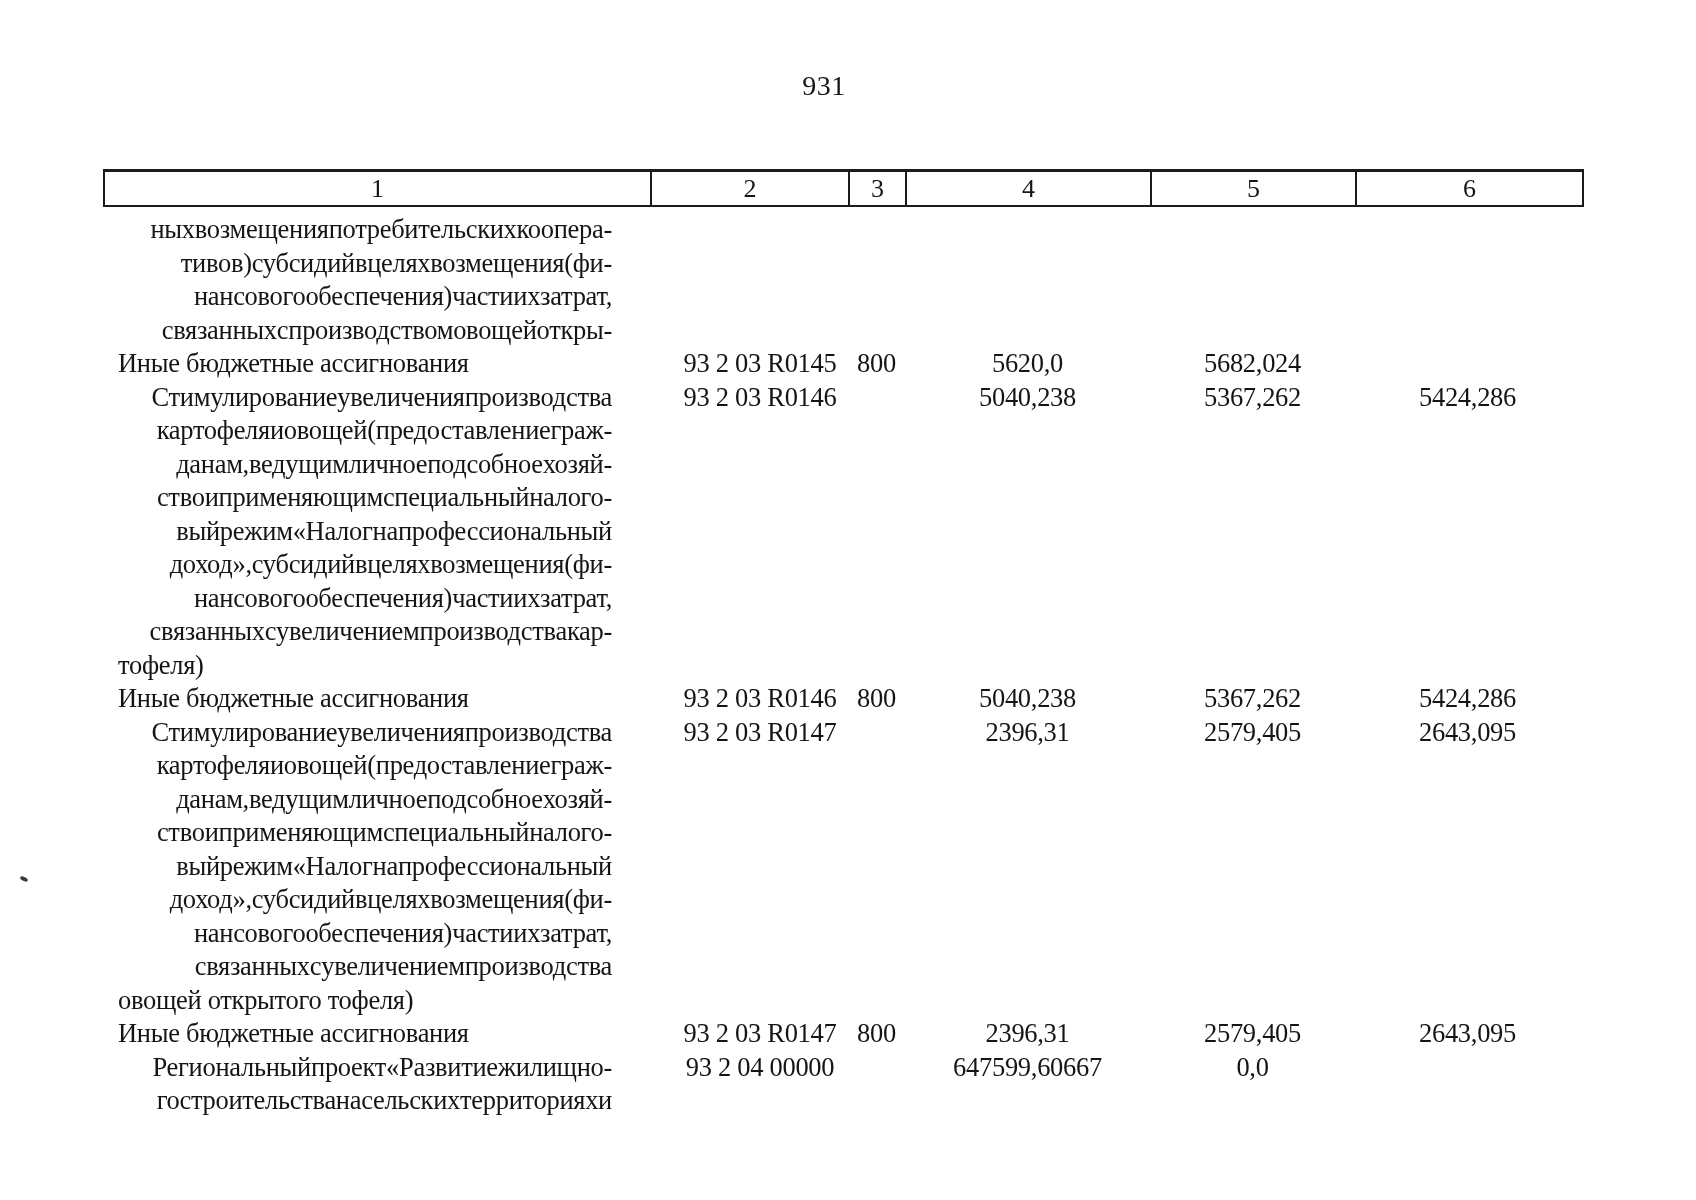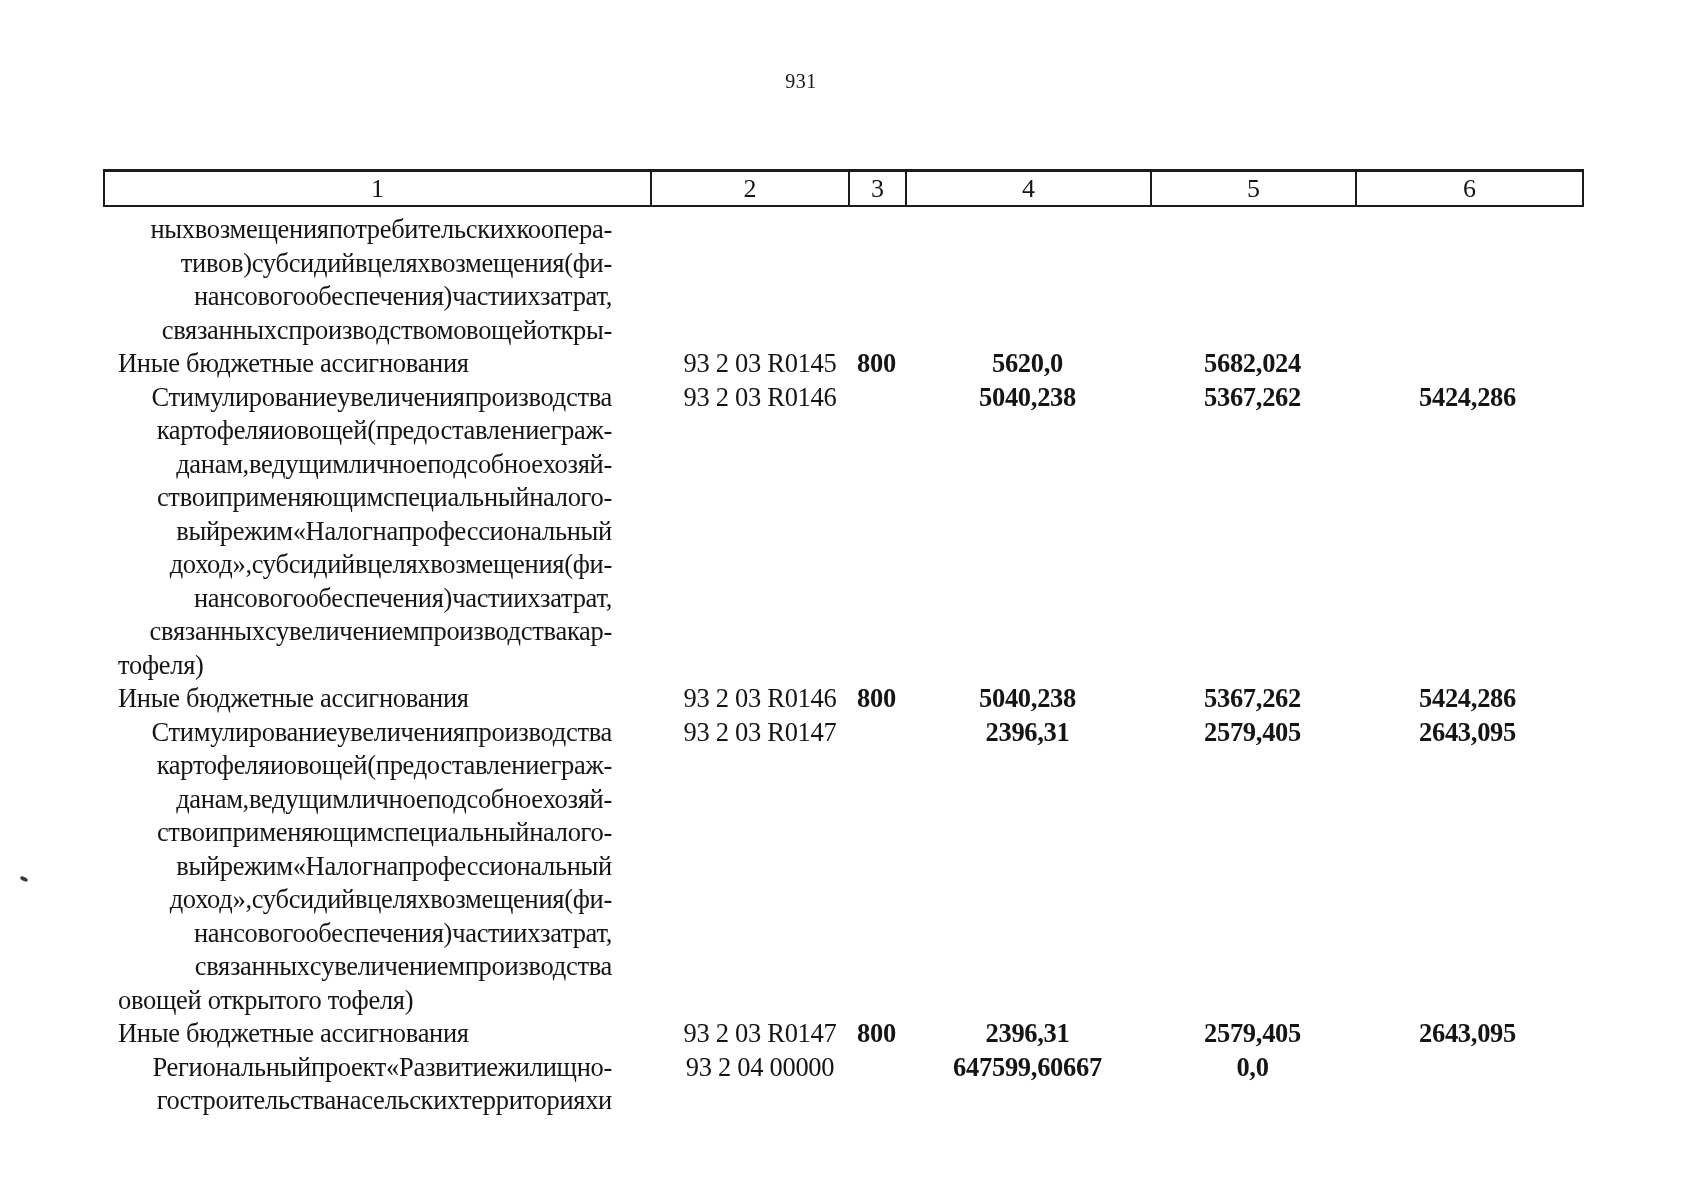--- a/index.html
+++ b/index.html
@@ -4,22 +4,22 @@
 <style>
   * { margin: 0; padding: 0; box-sizing: border-box; }
   html, body { background: #ffffff; }
   body {
     width: 1696px; height: 1200px;
     position: relative; overflow: hidden;
     font-family: "Liberation Serif", serif;
     color: #151515;
   }
   .page-number {
-    position: absolute; top: 70px; left: 758px; width: 86px;
-    text-align: center; font-size: 20px; letter-spacing: 0.5px;
+    position: absolute; top: 70px; left: 781px; width: 86px;
+    text-align: center; font-size: 28px; letter-spacing: 0.5px;
   }
   
   .thead {
     position: absolute; left: 103px; top: 169px; height: 38px;
     display: flex; border: 2px solid #1b1b1b; border-top-width: 3px;
     background: #fff;
   }
   .thead .hc {
     border-right: 2px solid #1b1b1b;
     display: flex; align-items: center; justify-content: center;
@@ -33,21 +33,21 @@
   }
   .trow {
     display: grid;
     grid-template-columns: 494px 60px 176px 57px 245px 205px 225px;
     align-items: start;
   }
   .cell-name { text-align: left; }
   .tline { height: 33.5px; white-space: nowrap; }
   .tline.just { display: flex; justify-content: flex-end; }
   .cell-code { text-align: center; white-space: nowrap; }
-  .cell-mid, .cell-num { text-align: center; white-space: nowrap; font-weight: bold; }
+  .cell-mid, .cell-num { text-align: center; white-space: nowrap; }
   .speck {
     position: absolute; left: 20px; top: 877px; width: 8px; height: 4px;
     background: #3a3a3a; border-radius: 50%; transform: rotate(25deg);
   }
 </style>
 </head>
 <body>
 
 <div class="page-number">931</div>
 

